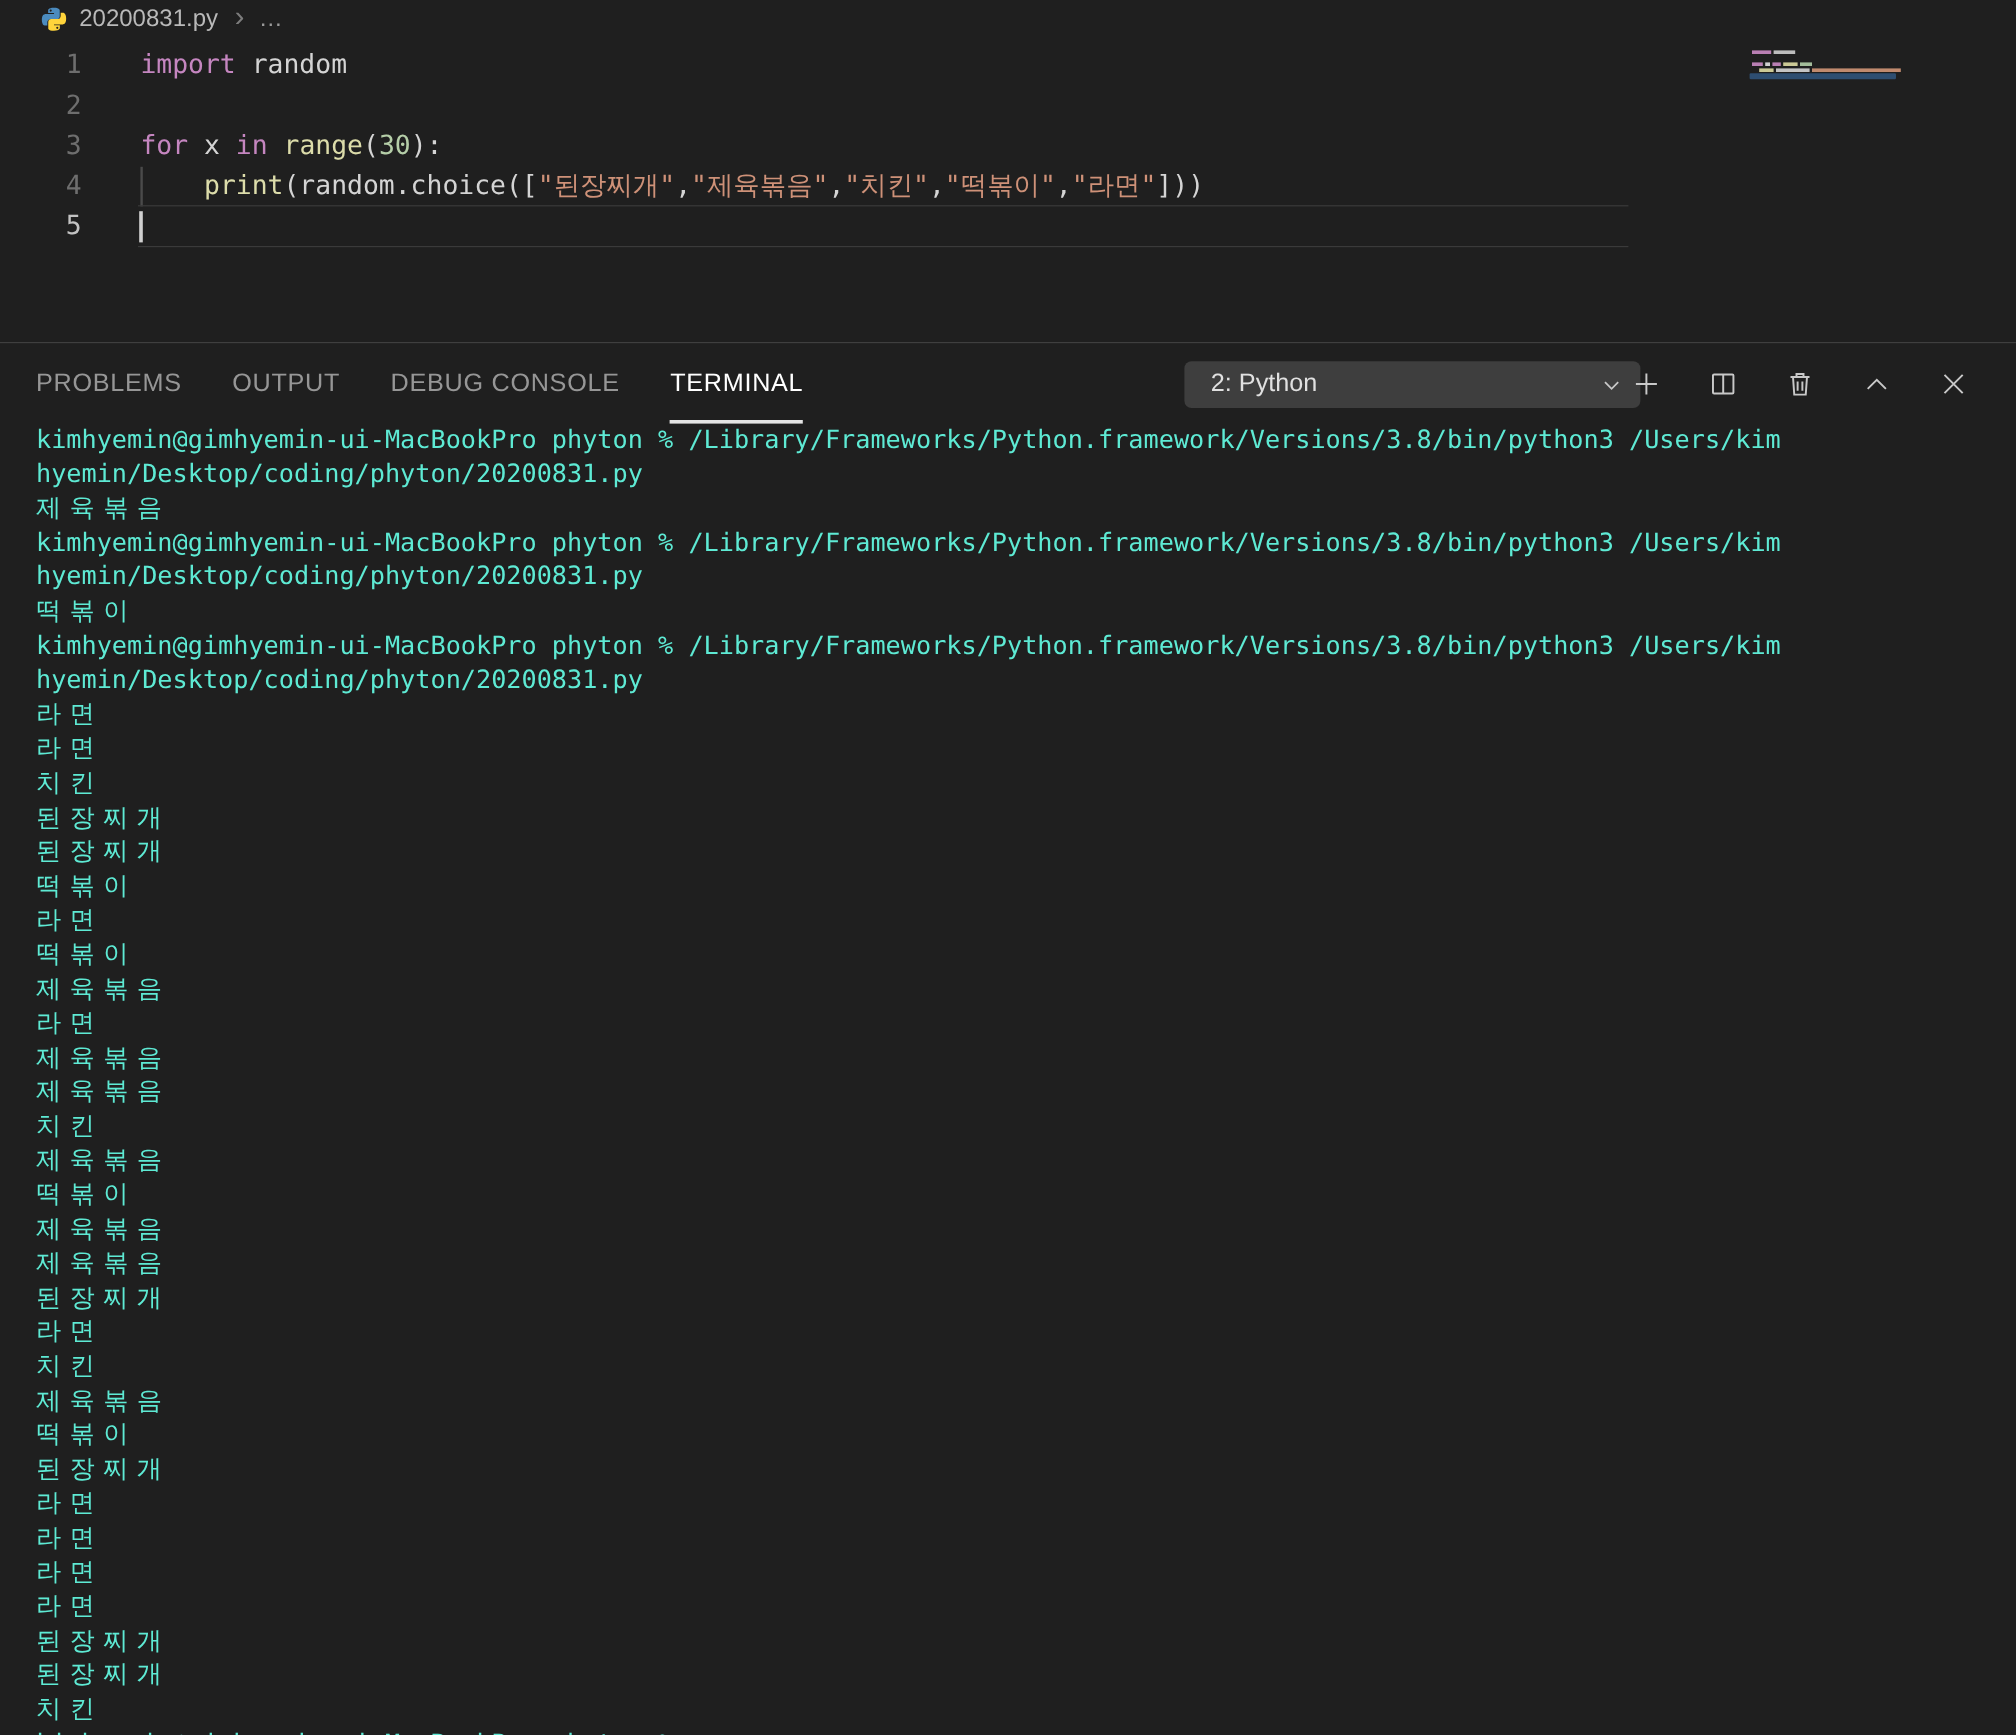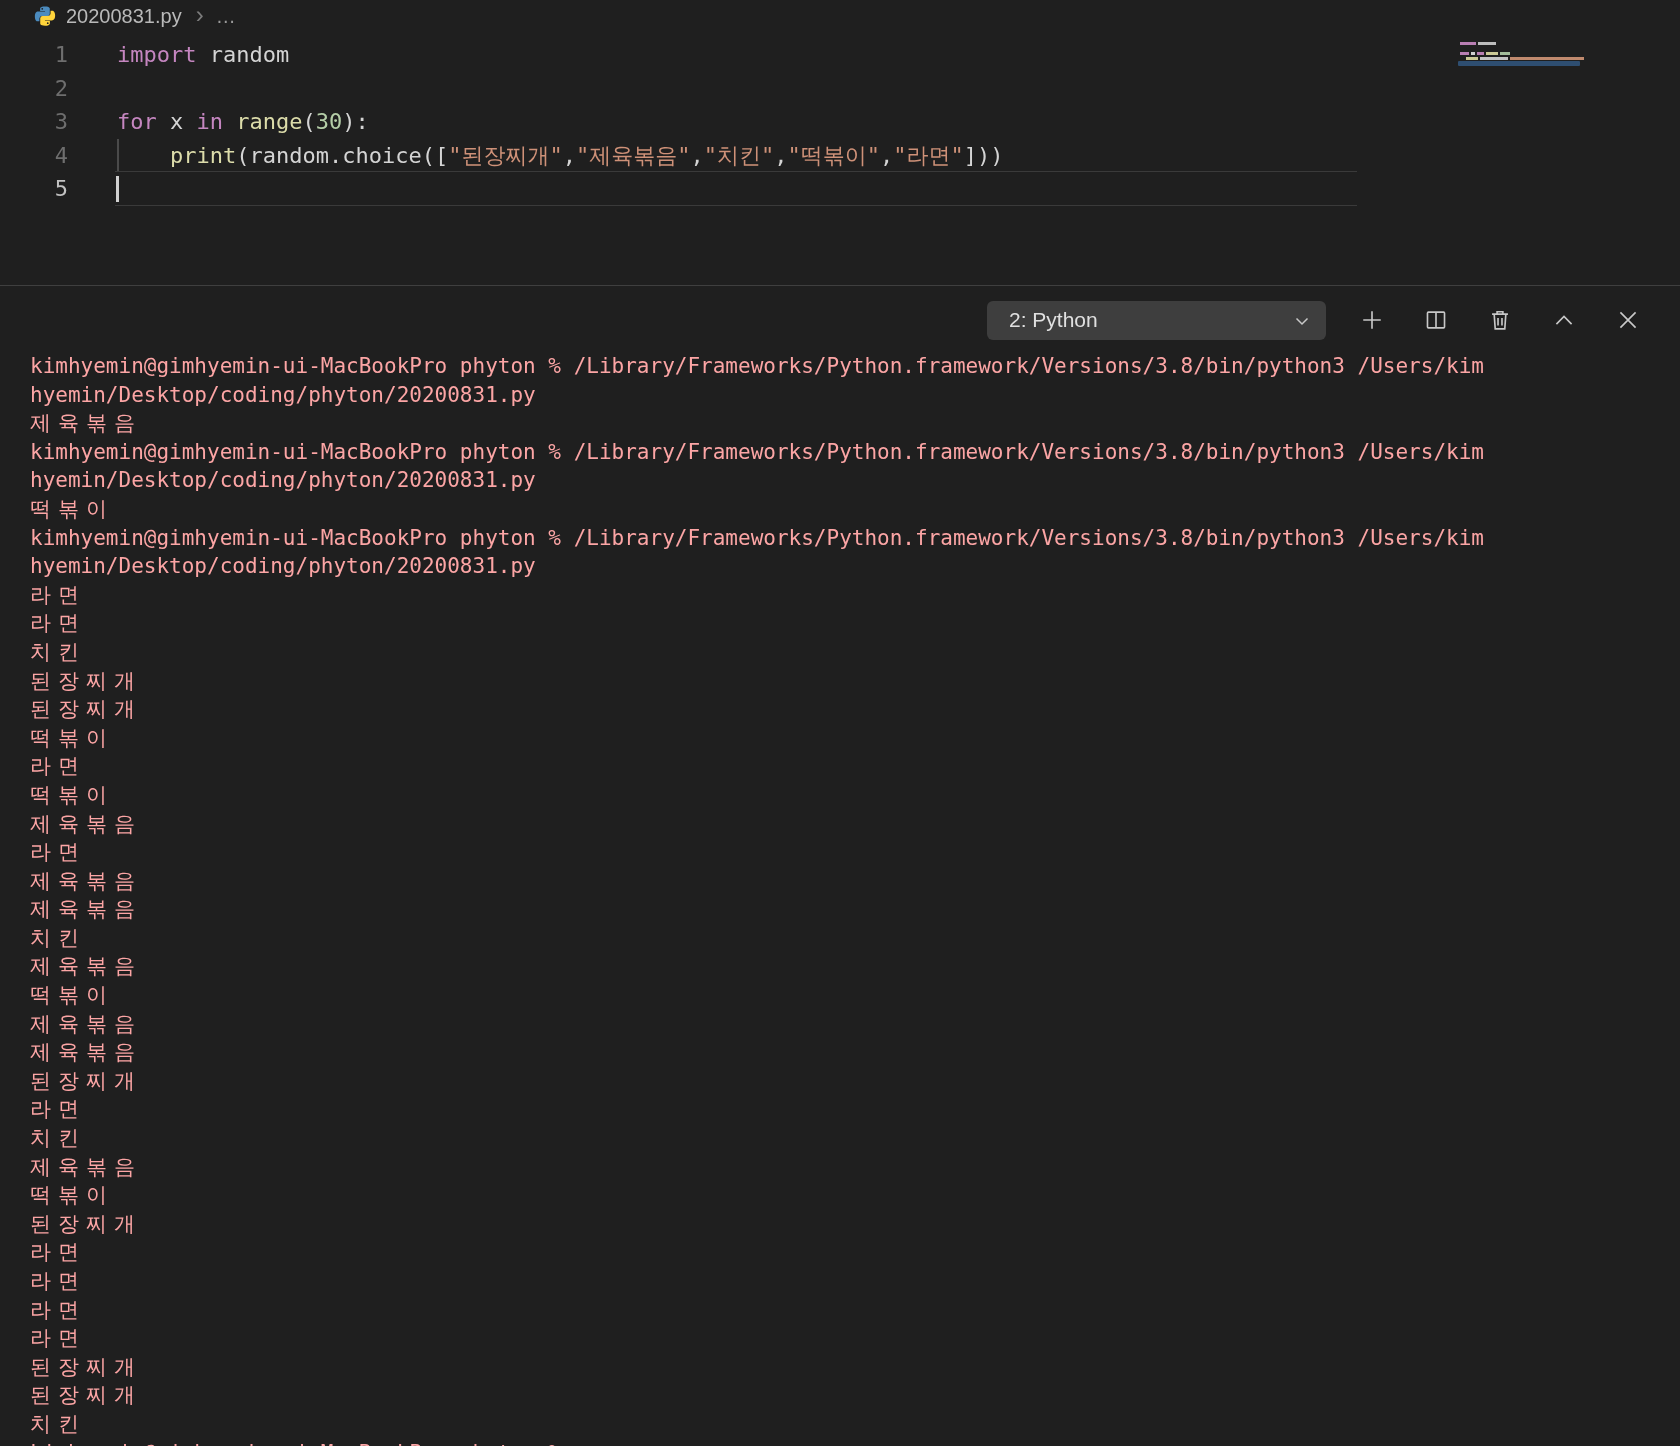--- a/index.html
+++ b/index.html
@@ -28,32 +28,32 @@
   .mm-seg{height:100%}
   .mm-highlight{position:absolute;left:0;width:122px;height:5px;border-radius:1px}
 
   
   .panel{position:absolute;top:285px;left:0;right:0;bottom:0;background:#1f1f1f;border-top:1.5px solid #3f3f3f}
   .panel-header{position:absolute;top:0;left:0;right:0;height:67px}
   .tabs{position:absolute;left:30px;top:0;bottom:0;display:flex;gap:42px}
   .tab{font-size:21px;letter-spacing:.6px;color:#969696;display:flex;align-items:center;
        border-bottom:3px solid transparent;padding-top:3px;box-sizing:border-box;cursor:pointer}
   .tab.active{color:#ffffff;border-bottom-color:#e4e4e4}
-  .picker{position:absolute;left:987px;top:15px;width:339px;height:39px;background:#3e3e3e;border-radius:6px;
+  .picker{position:absolute;left:987px;top:15px;width:380px;height:39px;background:#3e3e3e;border-radius:6px;
           color:#e0e0e0;font-size:21px;display:flex;align-items:center;box-sizing:border-box;
           padding:0 12px 0 22px;cursor:pointer}
   .picker .plabel{flex:1;padding-bottom:2px}
   .actions{position:absolute;left:1346px;top:0;bottom:0;display:flex;align-items:center}
   .action-btn{width:52px;height:44px;margin-right:12px;display:flex;align-items:center;justify-content:center;
               background:none;border:none;padding:0;cursor:pointer}
   .icon-svg{display:block}
 
   
   .terminal{position:absolute;top:352px;left:0;right:0;bottom:0;overflow:hidden;
-            font-family:"DejaVu Sans Mono",monospace;font-size:21px;color:#fca5a5}
+            font-family:"DejaVu Sans Mono",monospace;font-size:21px;color:#5eead4}
   .tline{height:28.6px;line-height:28.6px;padding-left:30px;white-space:pre}
   .tline.ko{letter-spacing:7px}
 </style>
 </head>
 <body>
 
 <div class="editor">
   <div class="breadcrumb">
     <span>
       <svg class="icon-svg" width="22" height="22" viewBox="0 0 64 64">
@@ -90,20 +90,26 @@
         <div class="mm-seg" style="width: 12px; background: rgb(203, 201, 150);"></div>
         <div class="mm-seg" style="width: 28px; background: rgb(196, 196, 196);"></div>
         <div class="mm-seg" style="width: 74px; background: rgb(192, 138, 110);"></div>
       </div>
       <div class="mm-highlight" style="top: 23px; background: rgb(46, 78, 113);"></div>
     </div>
 </div>
 
 <div class="panel">
   <div class="panel-header">
+    <div class="tabs" id="panel-tabs">
+        <div class="tab">PROBLEMS</div>
+        <div class="tab">OUTPUT</div>
+        <div class="tab">DEBUG CONSOLE</div>
+        <div class="tab active">TERMINAL</div>
+      </div>
 
     <div class="picker">
       <span class="plabel">2: Python</span>
       <span>
         <svg class="icon-svg" width="24" height="24" viewBox="0 0 24 24" stroke="#c8c8c8" stroke-width="1.5" fill="none">
           <path d="M6.5 9.5l5.5 5.5 5.5-5.5"></path>
         </svg>
       </span>
     </div>
 

